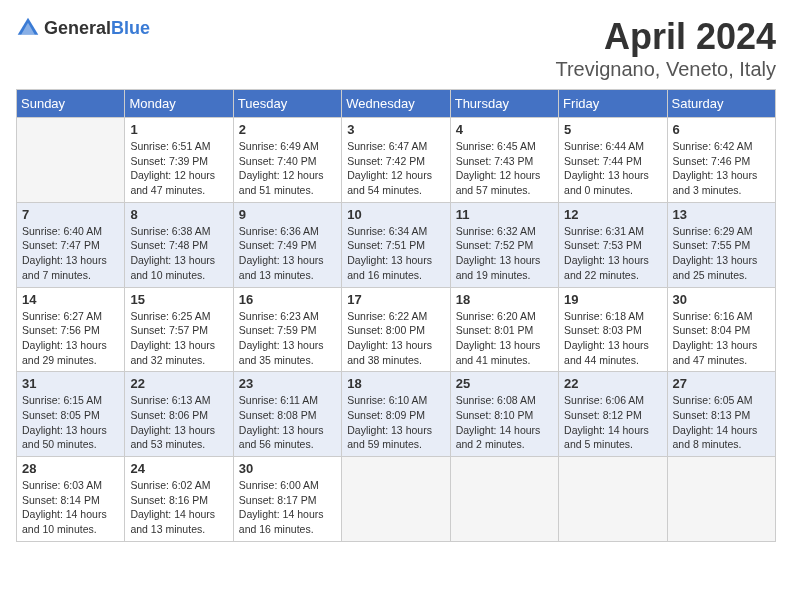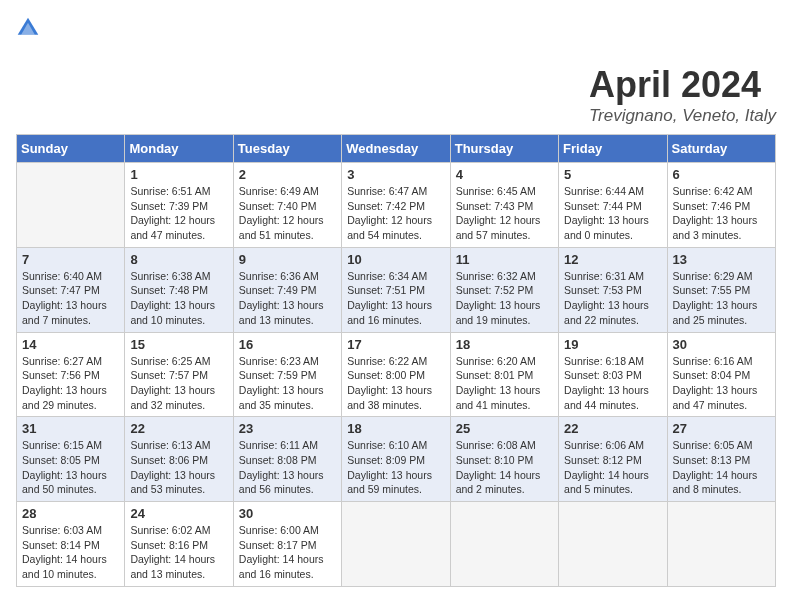--- a/index.html
+++ b/index.html
@@ -29,45 +29,43 @@
     .logo-text-blue {
       font-size: 18px;
       font-weight: bold;
       color: #3a7bd5;
     }
     .logo-icon {
       width: 24px;
       height: 24px;
     }
     .title-area {
-      text-align: left;
-      margin-top: 48px;
+      text-align: right;
     }
     .month-title {
       font-size: 36px;
       font-weight: bold;
       color: #333;
     }
     .location-title {
-      font-size: 17px;
+      font-size: 20px;
       color: #555;
-      font-style: italic;
     }
     table {
       width: 100%;
       border-collapse: collapse;
       font-size: 11px;
     }
     thead tr th {
       background-color: #4472c4;
       color: #fff;
       padding: 6px 4px;
       text-align: left;
       font-size: 13px;
-      font-weight: bold;
+      font-weight: normal;
       border: 1px solid #ccc;
     }
     tbody tr td {
       border: 1px solid #ccc;
       padding: 4px 5px;
       vertical-align: top;
       height: 80px;
       width: 108px;
     }
     tbody tr:nth-child(odd) td {
@@ -94,20 +92,23 @@
   </style>
 </head>
 <body>
 
 <div class="header-area">
   <div class="logo">
     <svg class="logo-icon" viewBox="0 0 28 28" xmlns="http://www.w3.org/2000/svg">
       <polygon points="14,2 26,22 2,22" fill="#3a7bd5"></polygon>
       <polygon points="14,8 22,22 6,22" fill="#fff" opacity="0.4"></polygon>
     </svg>
+    <span>
+      <span class="logo-text-general">General</span><span class="logo-text-blue">Blue</span>
+    </span>
   </div>
   <div class="title-area">
     <div class="month-title">April 2024</div>
     <div class="location-title">Trevignano, Veneto, Italy</div>
   </div>
 </div>
 
 <table>
   <thead>
     <tr>

